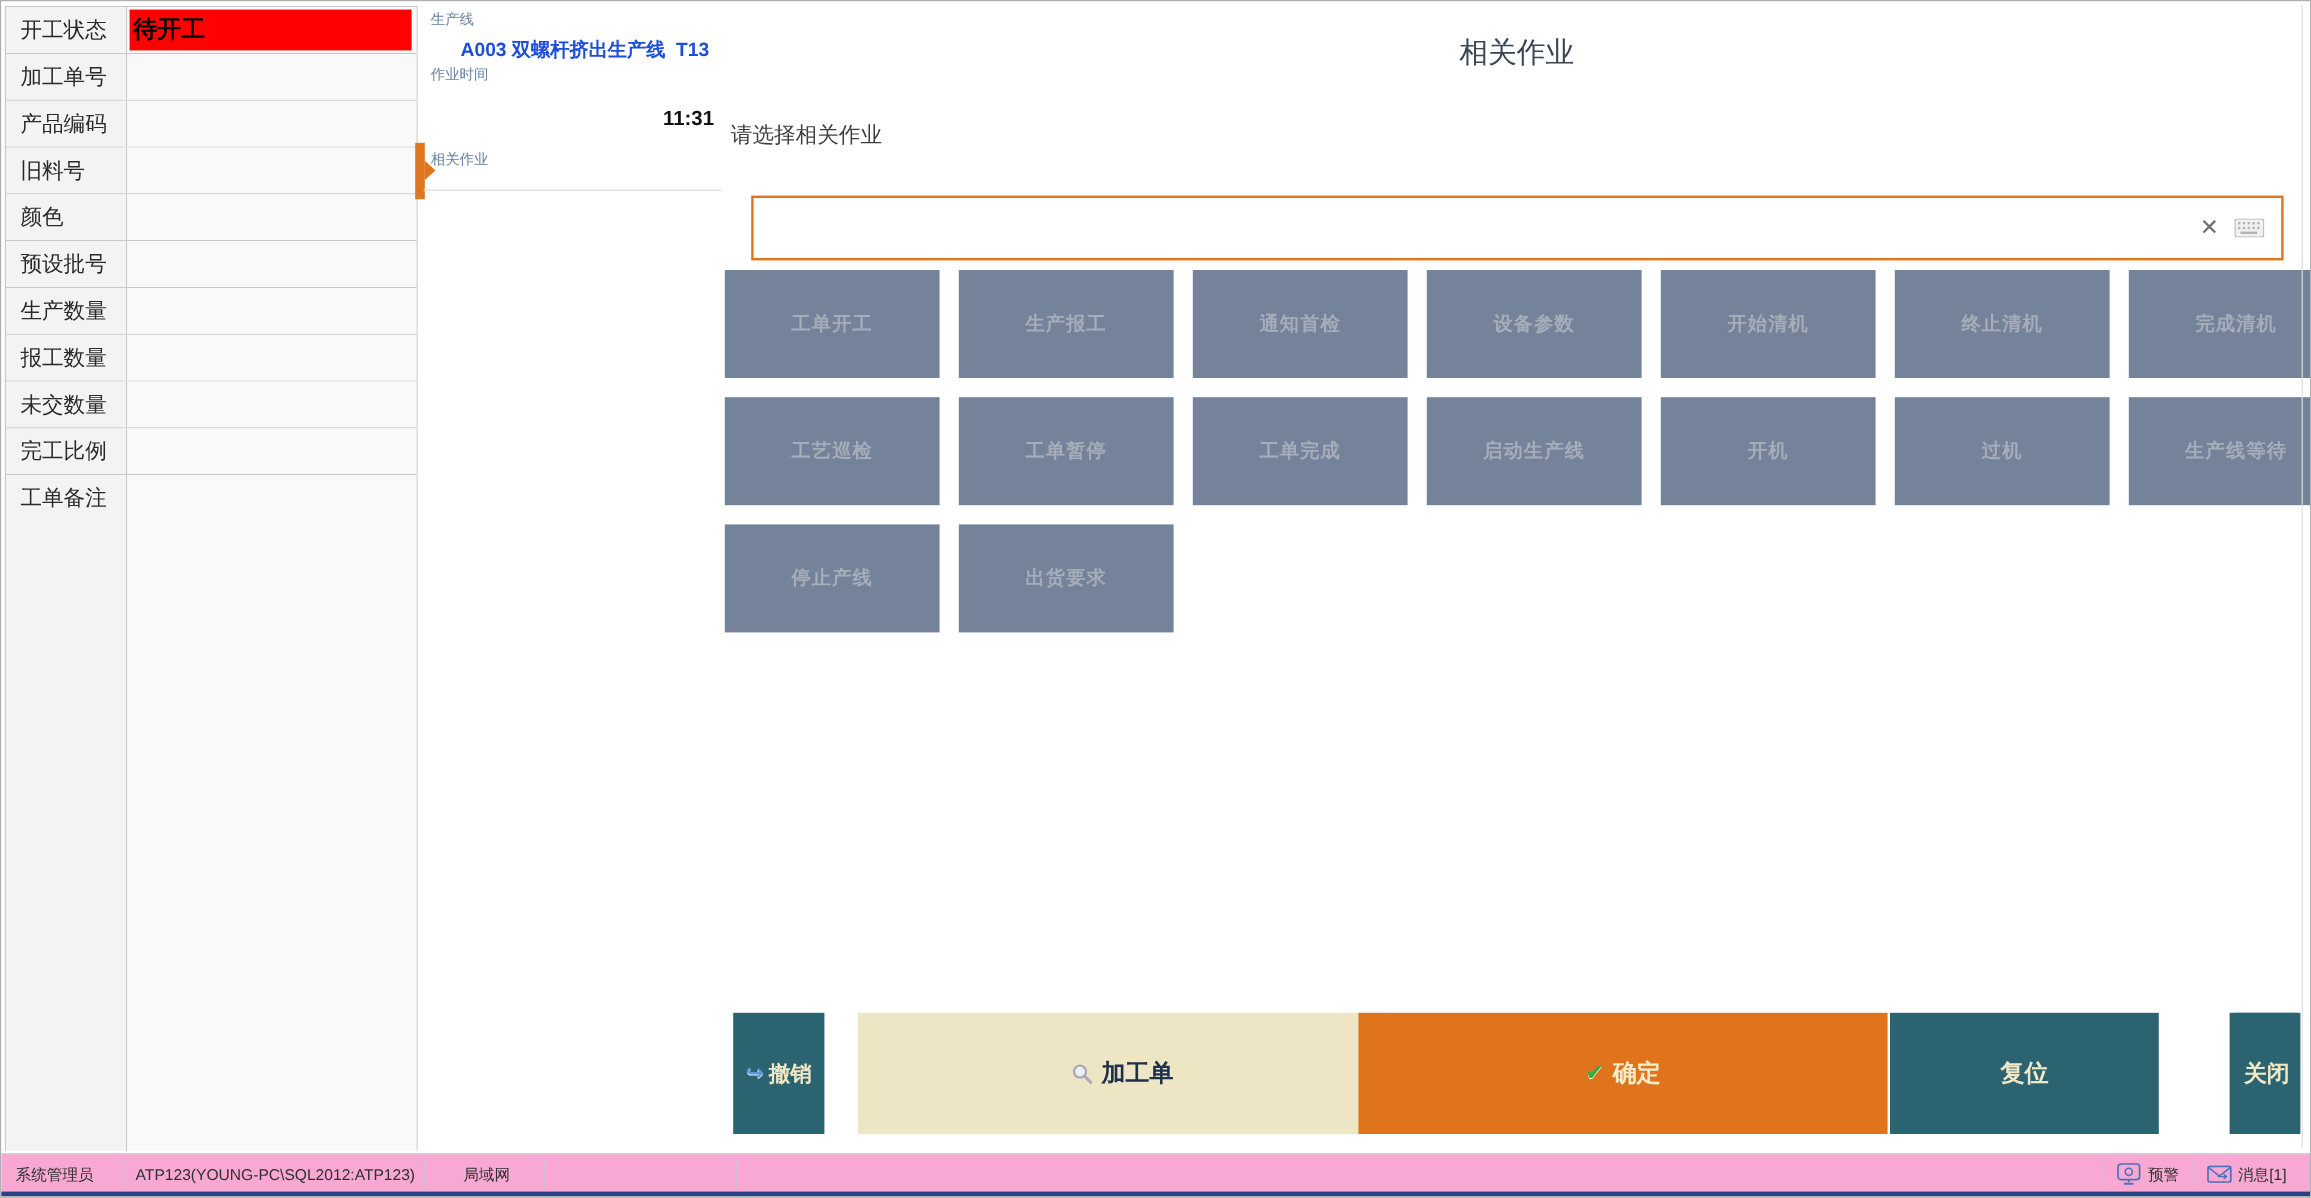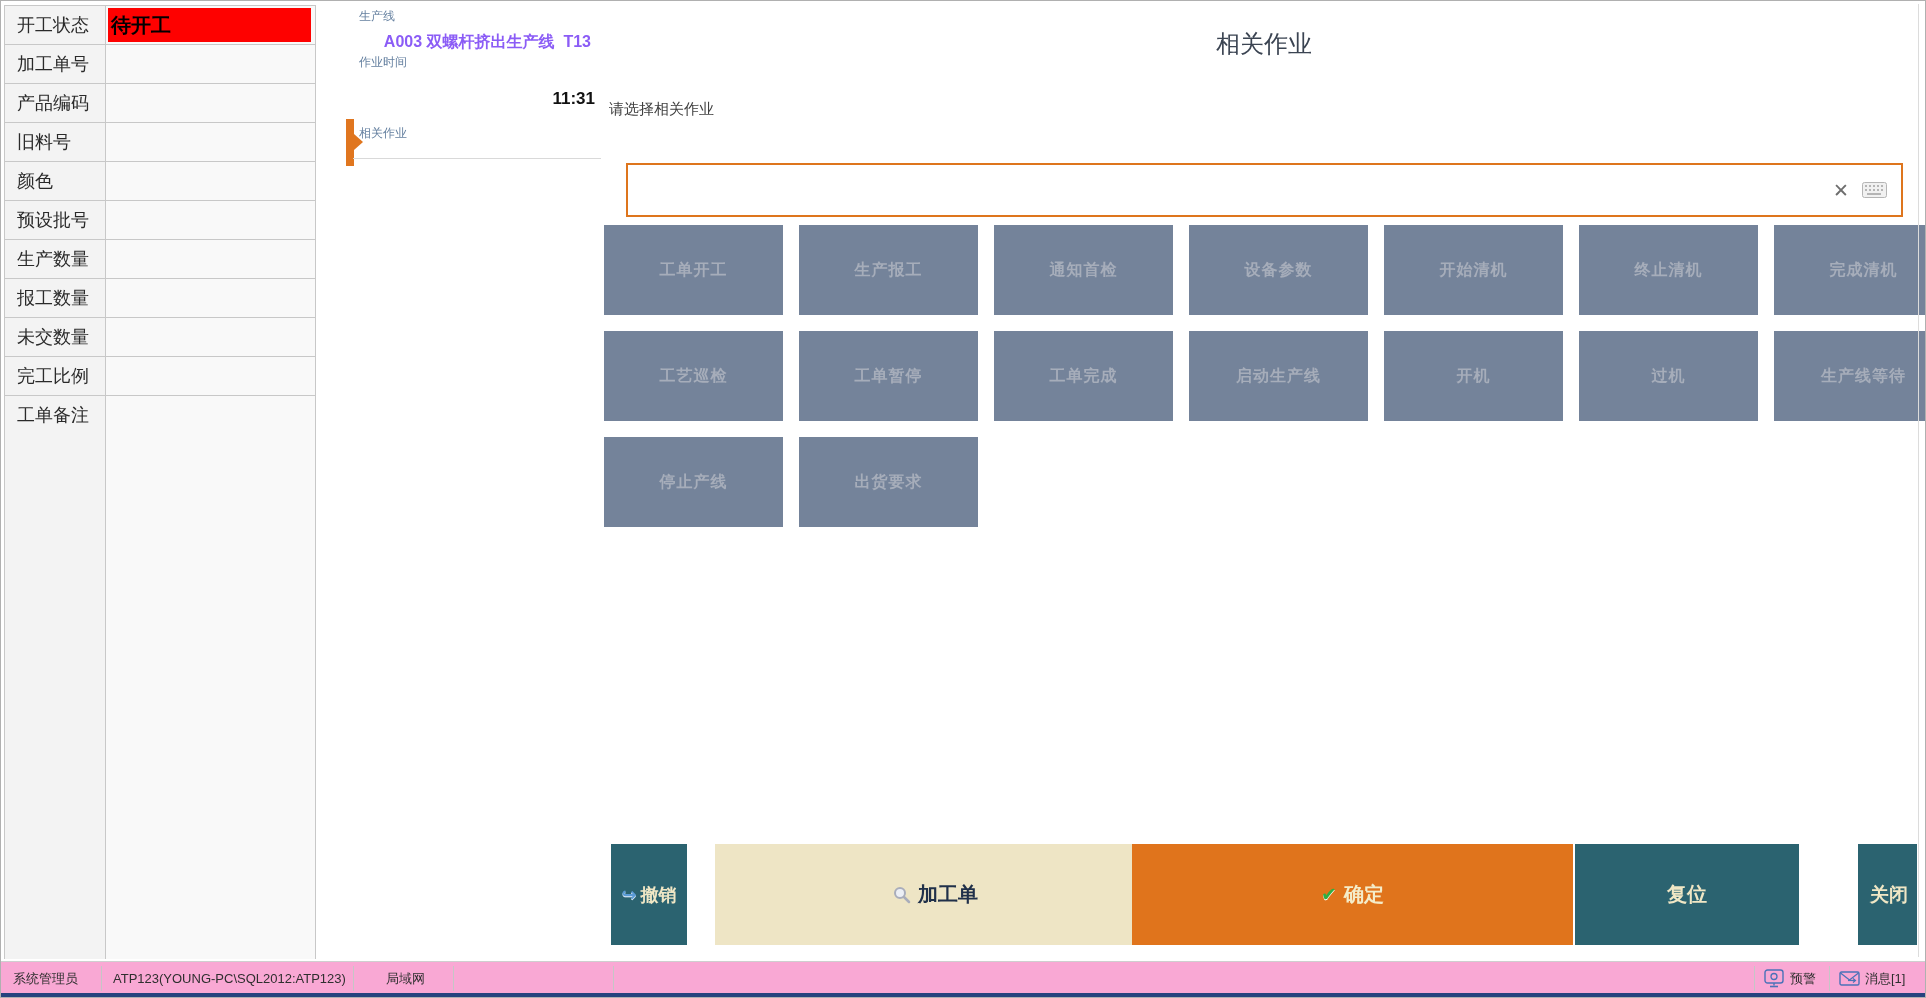--- a/index.html
+++ b/index.html
@@ -3,21 +3,21 @@
 <meta charset="utf-8">
 <style>
   html,body{margin:0;padding:0;background:#9a9a9a;}
   .window{
     position:relative;width:1926px;height:998px;background:#ffffff;
     border:1px solid #b0b0b0;box-sizing:border-box;overflow:hidden;
     font-family:"Liberation Sans","DejaVu Sans",sans-serif;color:#222;
   }
   
   .side-table{
-    position:absolute;left:3px;top:4px;width:312px;height:954px;
+    position:absolute;left:3px;top:4px;width:344px;height:954px;
     display:flex;flex-direction:column;
     border:1px solid #c8c8c8;border-bottom:none;box-sizing:border-box;
   }
   .side-row{display:flex;height:39px;flex:0 0 39px;border-bottom:1px solid #c8c8c8;box-sizing:border-box;}
   .side-row.last{flex:1 1 auto;border-bottom:none;height:auto;}
   .side-label{
     width:101px;flex:0 0 101px;background:#f3f3f3;border-right:1px solid #c8c8c8;
     box-sizing:border-box;font-size:18px;color:#2a2a2a;
     padding-left:12px;display:flex;align-items:center;
   }
@@ -29,28 +29,28 @@
   }
   
   .orange-marker{position:absolute;left:345px;top:118px;width:8px;height:47px;background:#e0761f;}
   .orange-marker::after{
     content:"";position:absolute;left:8px;top:15px;width:0;height:0;
     border-left:9px solid #e0761f;border-top:8px solid transparent;border-bottom:8px solid transparent;
   }
   
   .lbl-small{position:absolute;font-size:12px;color:#6580a0;}
   .line-label{left:358px;top:7px;}
-  .line-name{position:absolute;right:1334px;top:31px;font-size:16px;font-weight:bold;color:#8b5cf6;white-space:pre;}
+  .line-name{position:absolute;right:1334px;top:31px;font-size:16px;font-weight:bold;color:#1d4ed8;white-space:pre;}
   .time-label{left:358px;top:53px;}
   .time-value{position:absolute;right:1330px;top:88px;font-size:17px;font-weight:bold;color:#111;}
   .related-label{left:358px;top:124px;}
   .mid-hline{position:absolute;left:352px;top:157px;width:248px;height:1px;background:#d9d9d9;}
   
   .main-title{position:absolute;left:600px;width:1326px;top:27px;text-align:center;font-size:24px;color:#3b4452;}
-  .hint{position:absolute;left:608px;top:99px;font-size:15px;color:#3f3f3f;}
+  .hint{position:absolute;left:608px;top:99px;font-size:18px;color:#3f3f3f;}
   .search-wrap{
     position:absolute;left:625px;top:162px;width:1277px;height:54px;
     border:2px solid #de751d;box-sizing:border-box;background:#fff;
   }
   .search-input{
     position:absolute;left:0;top:0;height:100%;width:calc(100% - 105px);
     border:none;outline:none;font-size:20px;padding:0 0 0 10px;background:transparent;
     font-family:inherit;
   }
   .clear-x{

